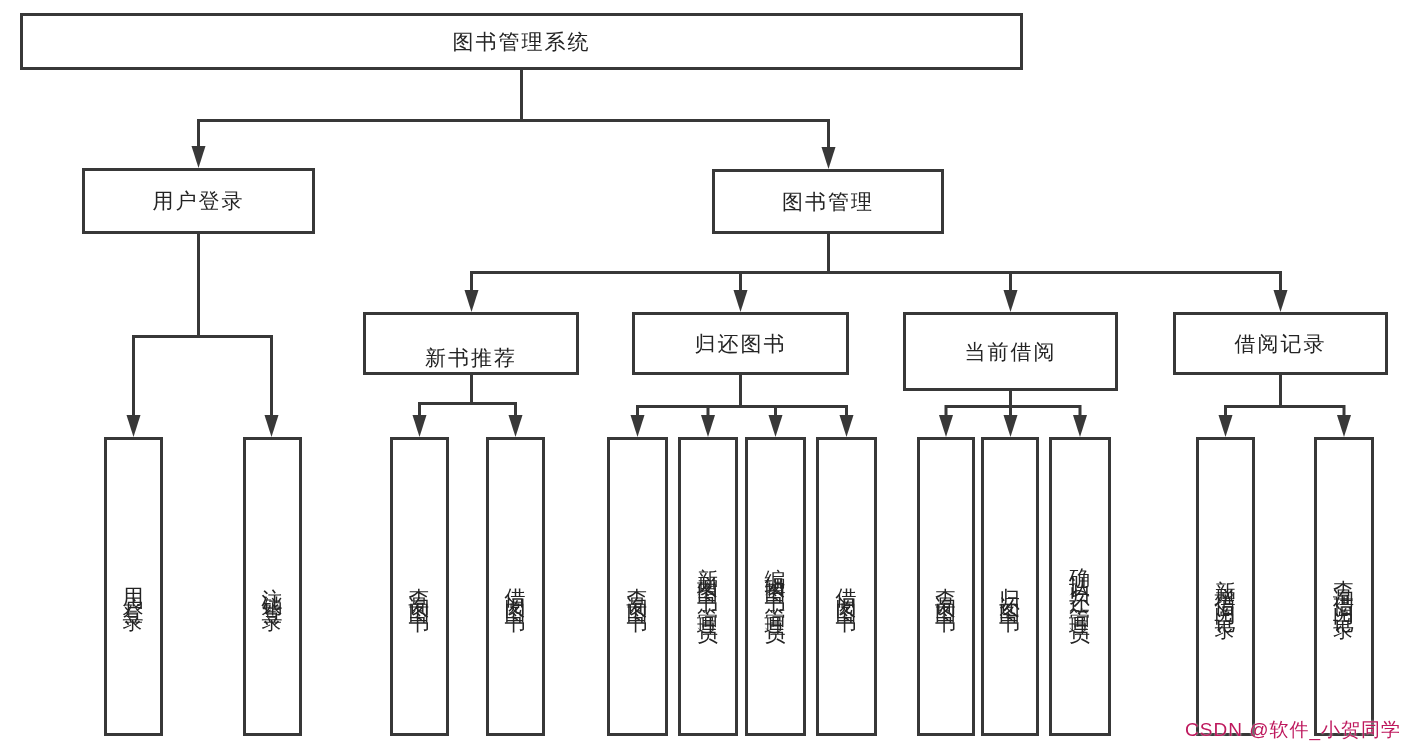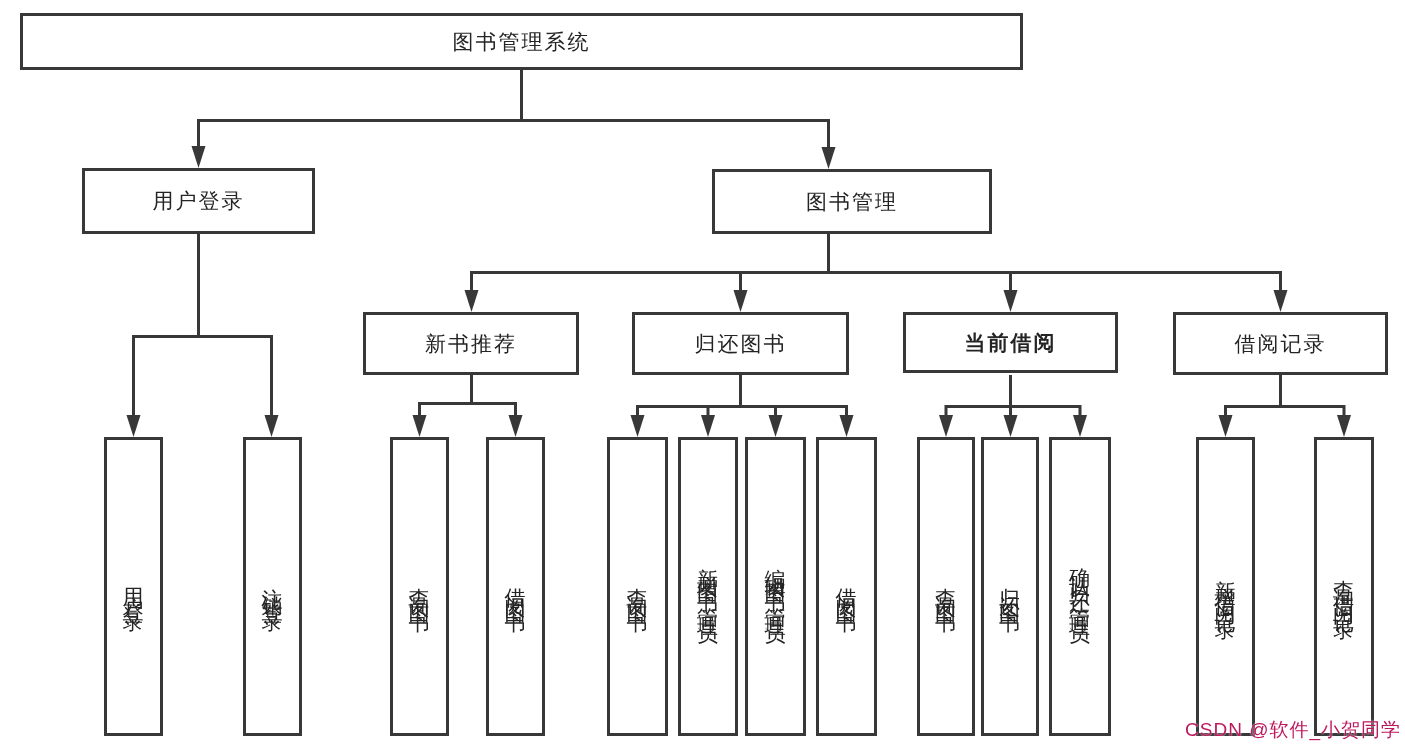--- a/index.html
+++ b/index.html
@@ -30,24 +30,24 @@
   }
   .node .lbl {
     font-size: 21px;
     letter-spacing: 2px;
     color: #242424;
     white-space: nowrap;
   }
   
   .hbox-root   { left: 20px;   top: 13px;  width: 1003px; height: 57px; }
   .hbox-user   { left: 82px;   top: 168px; width: 233px;  height: 66px; }
-  .hbox-mgmt   { left: 712px;  top: 169px; width: 280px;  height: 65px; font-family: Liberation Mono, monospace; }
-  .hbox-l3-0   { left: 363px;  top: 312px; width: 216px;  height: 63px; }
+  .hbox-mgmt   { left: 712px;  top: 169px; width: 232px;  height: 65px; font-family: Liberation Mono, monospace; }
+  .hbox-l3-0   { left: 363px;  top: 312px; width: 216px;  height: 63px; align-items: flex-end; }
   .hbox-l3-1   { left: 632px;  top: 312px; width: 217px;  height: 63px; }
-  .hbox-l3-2   { left: 903px;  top: 312px; width: 215px;  height: 61px; font-weight: bold; }
+  .hbox-l3-2   { left: 903px;  top: 312px; width: 215px;  height: 79px; }
   .hbox-l3-3   { left: 1173px; top: 312px; width: 215px;  height: 63px; }
   
   .vbox { top: 437px; height: 299px; }
   .vbox .lbl {
     writing-mode: vertical-rl;
     text-orientation: mixed;
     letter-spacing: 8px;
     font-size: 21px;
     line-height: 1;
     white-space: nowrap;

